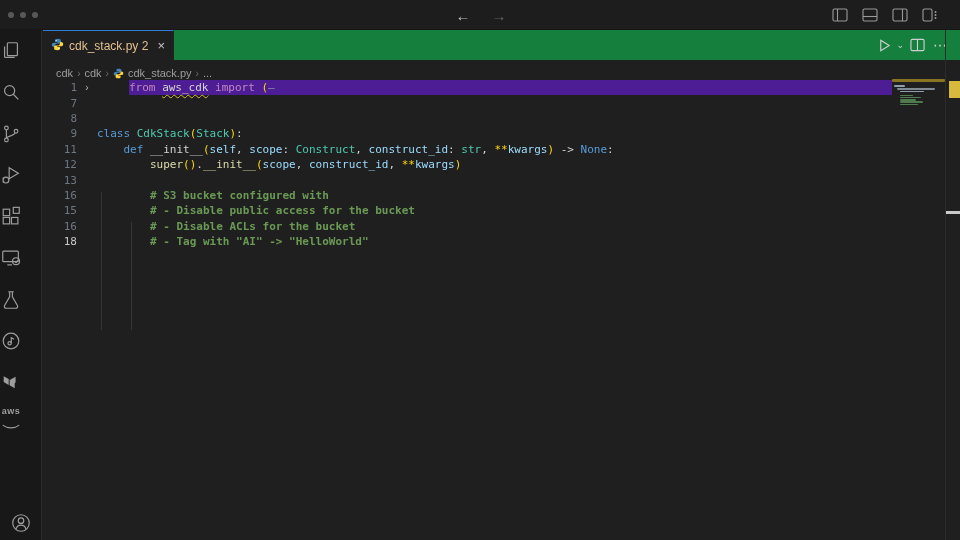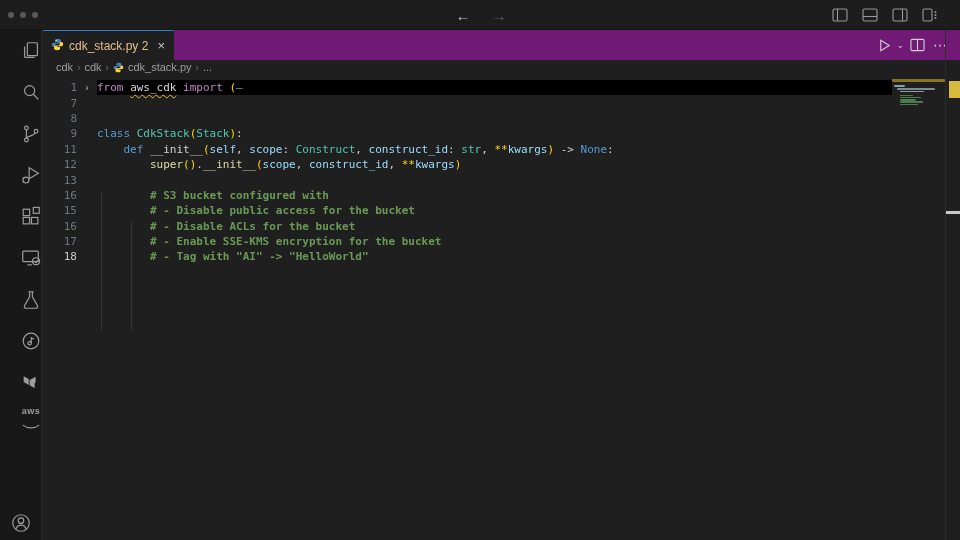--- a/index.html
+++ b/index.html
@@ -17,62 +17,62 @@
   .nav-btn { width:22px; height:22px; display:flex; align-items:center; justify-content:center;
              color:#bdbdbd; }
   .nav-btn.disabled { color:#636363; }
   .layout-icons { position:absolute; right:18px; top:5px; display:flex; gap:6px; }
   .layout-btn { width:24px; height:20px; display:flex; align-items:center; justify-content:center; }
   .layout-btn svg { stroke:#9a9a9a; fill:none; stroke-width:1.1; }
 
   
   .activitybar { position:absolute; left:0; top:30px; width:42px; height:510px;
                  background:#181818; border-right:1px solid #2a2a2a; z-index:4; }
-  .act-item { width:42px; height:41.5px; display:flex; align-items:center; justify-content:flex-end; }
+  .act-item { width:42px; height:41.5px; display:flex; align-items:center; justify-content:flex-start; }
   .act-item svg { stroke:#9d9d9d; fill:none; stroke-width:1.3; width:22px; height:22px; }
   .act-item.filled svg { fill:#9d9d9d; stroke:none; }
   .act-account { position:absolute; bottom:1px; left:0; width:42px; height:32px;
                  display:flex; align-items:center; justify-content:center; }
   .act-account svg { stroke:#9d9d9d; fill:none; stroke-width:1.3; width:22px; height:22px; }
   .aws-word { font-size:9px; font-weight:bold; color:#9d9d9d; letter-spacing:.5px; }
 
   
   .editor-area { position:absolute; left:43px; top:30px; width:917px; height:510px;
                  background:#1f1f1f; }
 
-  .tabbar { position:absolute; top:0; left:0; width:100%; height:30px; background:#701a75; }
+  .tabbar { position:absolute; top:0; left:0; width:100%; height:30px; background:#15803d; }
   .tab { position:absolute; left:0; top:0; height:30px; width:131px; background:#1f1f1f;
          border-top:1.5px solid #2f7fd4; border-right:1px solid #222;
          display:flex; align-items:center; padding:0 8px; gap:5px; }
   .tab-label { font-size:12px; color:#e2c08d; white-space:nowrap; }
   .tab-close { color:#c5c5c5; font-size:13px; margin-left:4px; line-height:1; }
   .editor-actions { position:absolute; right:10px; top:0; height:30px; display:flex;
                     align-items:center; gap:4px; }
   .ea-btn { display:flex; align-items:center; justify-content:center; height:22px; padding:0 2px; }
   .ea-btn svg { stroke:#cfcfcf; fill:none; stroke-width:1.2; }
   .ea-more { color:#cfcfcf; font-size:14px; letter-spacing:1px; }
   .ea-chev { color:#cfcfcf; font-size:9px; margin-left:-2px; }
 
-  .breadcrumb { position:absolute; top:26px; left:0; width:100%; height:22px;
+  .breadcrumb { position:absolute; top:32px; left:0; width:100%; height:22px;
                 display:flex; align-items:center; padding-left:13px; gap:4px;
                 font-size:11px; color:#9d9d9d; }
   .bc-sep { color:#6e6e6e; font-size:10px; }
   .bc-item { display:flex; align-items:center; gap:4px; }
 
   
   .code-region { position:absolute; top:0; left:0; width:100%; height:510px; }
   .code-lines { position:absolute; top:50px; left:0; right:68px; }
   .cl-row { display:flex; height:15.4px; align-items:center; position:relative; }
   .cl-num { width:34px; text-align:right; font-family:"DejaVu Sans Mono", monospace;
             font-size:11px; color:#6e7681; flex:0 0 34px; }
   .cl-row.active .cl-num { color:#c8c8c8; }
   .cl-fold { width:20px; flex:0 0 20px; text-align:center; color:#b5b5b5; font-size:10px; }
   .cl-code { flex:1; font-family:"DejaVu Sans Mono", monospace; font-size:11px;
              white-space:pre; height:15.4px; line-height:15.4px; }
-  .cl-row.hl .cl-code { background:#000000; }
+  .cl-row.hl .cl-code { background:#4c1d95;margin-left:32px; }
   .tk-kwp { color:#c586c0; } .tk-kwb { color:#569cd6; }
   .tk-type { color:#4ec9b0; } .tk-fn { color:#dcdcaa; }
   .tk-var { color:#9cdcfe; } .tk-txt { color:#d4d4d4; }
   .tk-cm { color:#6a9955;font-weight:bold; } .tk-br { color:#ffd710; }
   .tk-dash { color:#8a93a1; }
   .tk-warn { color:#d4d4d4; text-decoration:underline wavy #d7ba3d 1px;
              text-underline-offset:2.5px; }
   .indent-guide { position:absolute; width:1px; background:#353535; }
   .ig1 { left:58px; top:161.6px; height:138.6px; }
   .ig2 { left:88px; top:192.4px; height:107.8px; }
@@ -307,25 +307,20 @@
           <div class="cl-row">
             <span class="cl-num">15</span>
             <span class="cl-fold"></span>
             <span class="cl-code"><span class="tk-cm">        # - Disable public access for the bucket</span></span>
           </div>
           <div class="cl-row">
             <span class="cl-num">16</span>
             <span class="cl-fold"></span>
             <span class="cl-code"><span class="tk-cm">        # - Disable ACLs for the bucket</span></span>
           </div>
-          <div class="cl-row">
-            <span class="cl-num">17</span>
-            <span class="cl-fold"></span>
-            <span class="cl-code"><span class="tk-cm">        # - Enable SSE-KMS encryption for the bucket</span></span>
-          </div>
           <div class="cl-row active">
             <span class="cl-num">18</span>
             <span class="cl-fold"></span>
             <span class="cl-code"><span class="tk-cm">        # - Tag with "AI" -&gt; "HelloWorld"</span></span>
           </div>
         </div>
       <div class="minimap" id="minimap">
           <div class="mm-line" style="top: 1px; left: 0px; width: 53px; height: 3px; background: rgb(138, 116, 34);"></div>
           <div class="mm-line" style="top: 7px; left: 2px; width: 11px; height: 1.6px; background: rgb(142, 160, 173);"></div>
           <div class="mm-line" style="top: 10px; left: 5px; width: 38px; height: 1.6px; background: rgb(127, 138, 148);"></div>

